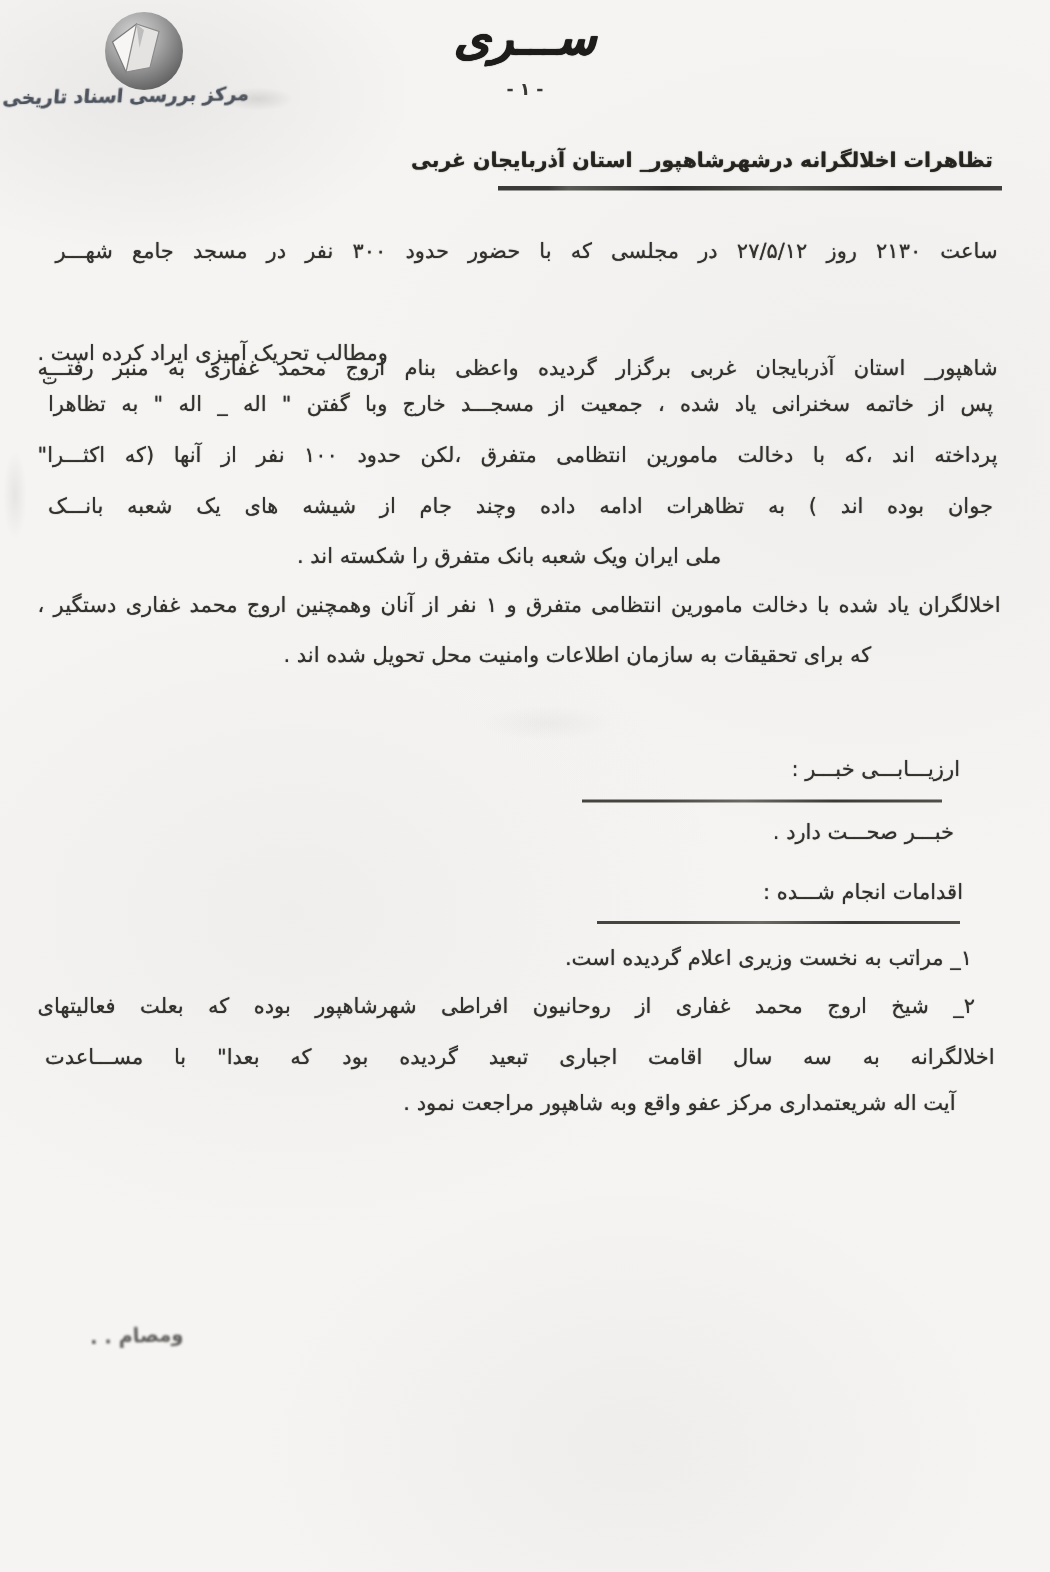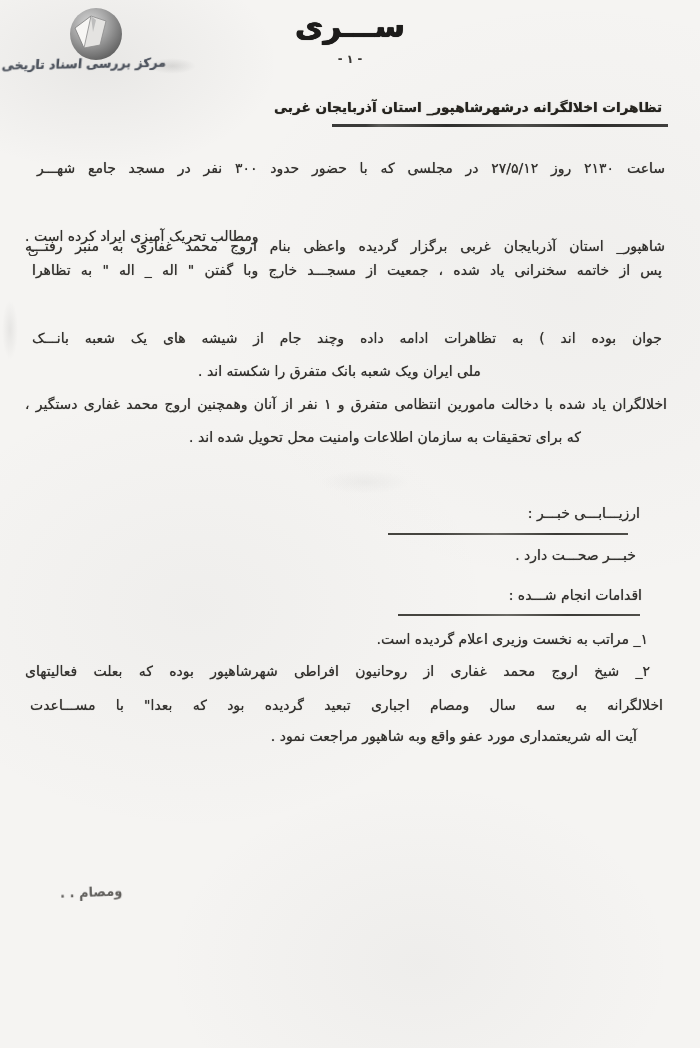--- a/index.html
+++ b/index.html
@@ -19,20 +19,21 @@
     text-shadow:0 0 .7px rgba(52,50,46,.85);
     filter:blur(.22px);
     white-space:nowrap;
   }
   .just{white-space:normal;text-align:justify;text-align-last:justify;}
   .title{
     position:absolute;top:8px;left:0;right:0;text-align:center;
     font-size:31px;font-weight:bold;color:#1d1c1b;
     text-shadow:.5px 0 #1d1c1b,-.5px 0 #1d1c1b,0 0 1px rgba(0,0,0,.6);
     filter:blur(.25px);
+    font-style:italic;
   }
   .pagenum{
     position:absolute;top:52px;left:0;right:0;text-align:center;
     font-size:11.5px;font-weight:bold;color:#3a3835;filter:blur(.3px);
   }
   .logo{position:absolute;top:6px;left:26px;width:140px;height:76px;}
   .logo svg{position:absolute;top:0;left:34px;}
   .logo-title{
     position:absolute;top:50px;left:0;width:140px;text-align:center;
     font-size:12.5px;font-weight:bold;color:#4e545e;
@@ -90,36 +91,37 @@
 
   <div class="subject">تظاهرات اخلالگرانه درشهرشاهپور_ استان آذربایجان غربی</div>
   <div class="rule rule-subject"></div>
 
   <div class="ln just" style="top:160px;right:35px;width:628px;">ساعت ۲۱۳۰ روز ۲۷/۵/۱۲ در مجلسی که با حضور حدود ۳۰۰ نفر در مسجد جامع شهـــر</div>
   <div class="ln just" style="top:194px;right:35px;width:640px;margin-top:44px;">شاهپور_ استان آذربایجان غربی برگزار گردیده واعظی بنام اروج محمد غفاری به منبر رفتـــه</div>
   <div class="ln" style="top:228px;left:25px;">ومطالب تحریک آمیزی ایراد کرده است .</div>
 
   <div class="sup">ت</div>
   <div class="ln just" style="top:262px;right:38px;width:630px;">پس از خاتمه سخنرانی یاد شده ، جمعیت از مسجـــد خارج وبا گفتن " اله _ اله " به تظاهرا</div>
+  <div class="ln just" style="top:296px;right:35px;width:640px;">پرداخته اند ،که با دخالت مامورین انتظامی متفرق ،لکن حدود ۱۰۰ نفر از آنها (که اکثـــرا"</div>
   <div class="ln just" style="top:330px;right:38px;width:630px;">جوان بوده اند ) به تظاهرات ادامه داده وچند جام از شیشه های یک شعبه بانـــک</div>
   <div class="ln" style="top:363px;left:198px;">ملی ایران ویک شعبه بانک متفرق را شکسته اند .</div>
 
   <div class="ln just" style="top:396px;right:33px;width:642px;">اخلالگران یاد شده با دخالت مامورین انتظامی متفرق و ۱ نفر از آنان وهمچنین اروج محمد غفاری دستگیر ،</div>
   <div class="ln" style="top:429px;left:150px;margin-left:39px;">که برای تحقیقات به سازمان اطلاعات وامنیت محل تحویل شده اند .</div>
 
   <div class="ln" style="top:505px;right:60px;">ارزیـــابـــی خبـــر :</div>
   <div class="rule rule-thin" style="top:533px;right:72px;width:240px;"></div>
   <div class="ln" style="top:547px;right:64px;">خبـــر صحـــت دارد .</div>
 
   <div class="ln" style="top:587px;right:58px;">اقدامات انجام شـــده :</div>
   <div class="rule rule-thin" style="top:614px;right:60px;width:242px;"></div>
 
   <div class="ln" style="top:631px;right:52px;">۱_ مراتب به نخست وزیری اعلام گردیده است.</div>
   <div class="ln just" style="top:663px;right:50px;width:625px;">۲_ شیخ اروج محمد غفاری از روحانیون افراطی شهرشاهپور بوده که بعلت فعالیتهای</div>
-  <div class="ln just" style="top:697px;right:37px;width:633px;">اخلالگرانه به سه سال ومصام اجباری تبعید گردیده بود که بعدا" با مســـاعدت</div>
-  <div class="ln" style="top:728px;right:63px;">آیت اله شریعتمداری مورد عفو واقع وبه شاهپور مراجعت نمود .</div>
+  <div class="ln just" style="top:697px;right:37px;width:633px;">اخلالگرانه به سه سال اقامت اجباری تبعید گردیده بود که بعدا" با مســـاعدت</div>
+  <div class="ln" style="top:728px;right:63px;">آیت اله شریعتمداری مرکز عفو واقع وبه شاهپور مراجعت نمود .</div>
 
   <div class="handnote">ومصام . .</div>
 
   <div class="smudge" style="top:58px;left:148px;width:48px;height:16px;background:radial-gradient(ellipse at center, rgba(110,110,110,.18), transparent 70%);"></div>
   <div class="smudge" style="top:300px;left:2px;width:16px;height:60px;background:radial-gradient(ellipse at center, rgba(120,120,120,.12), transparent 70%);"></div>
   <div class="smudge" style="top:470px;left:320px;width:90px;height:24px;background:radial-gradient(ellipse at center, rgba(130,130,130,.07), transparent 70%);"></div>
 </div>
 
 </body></html>

